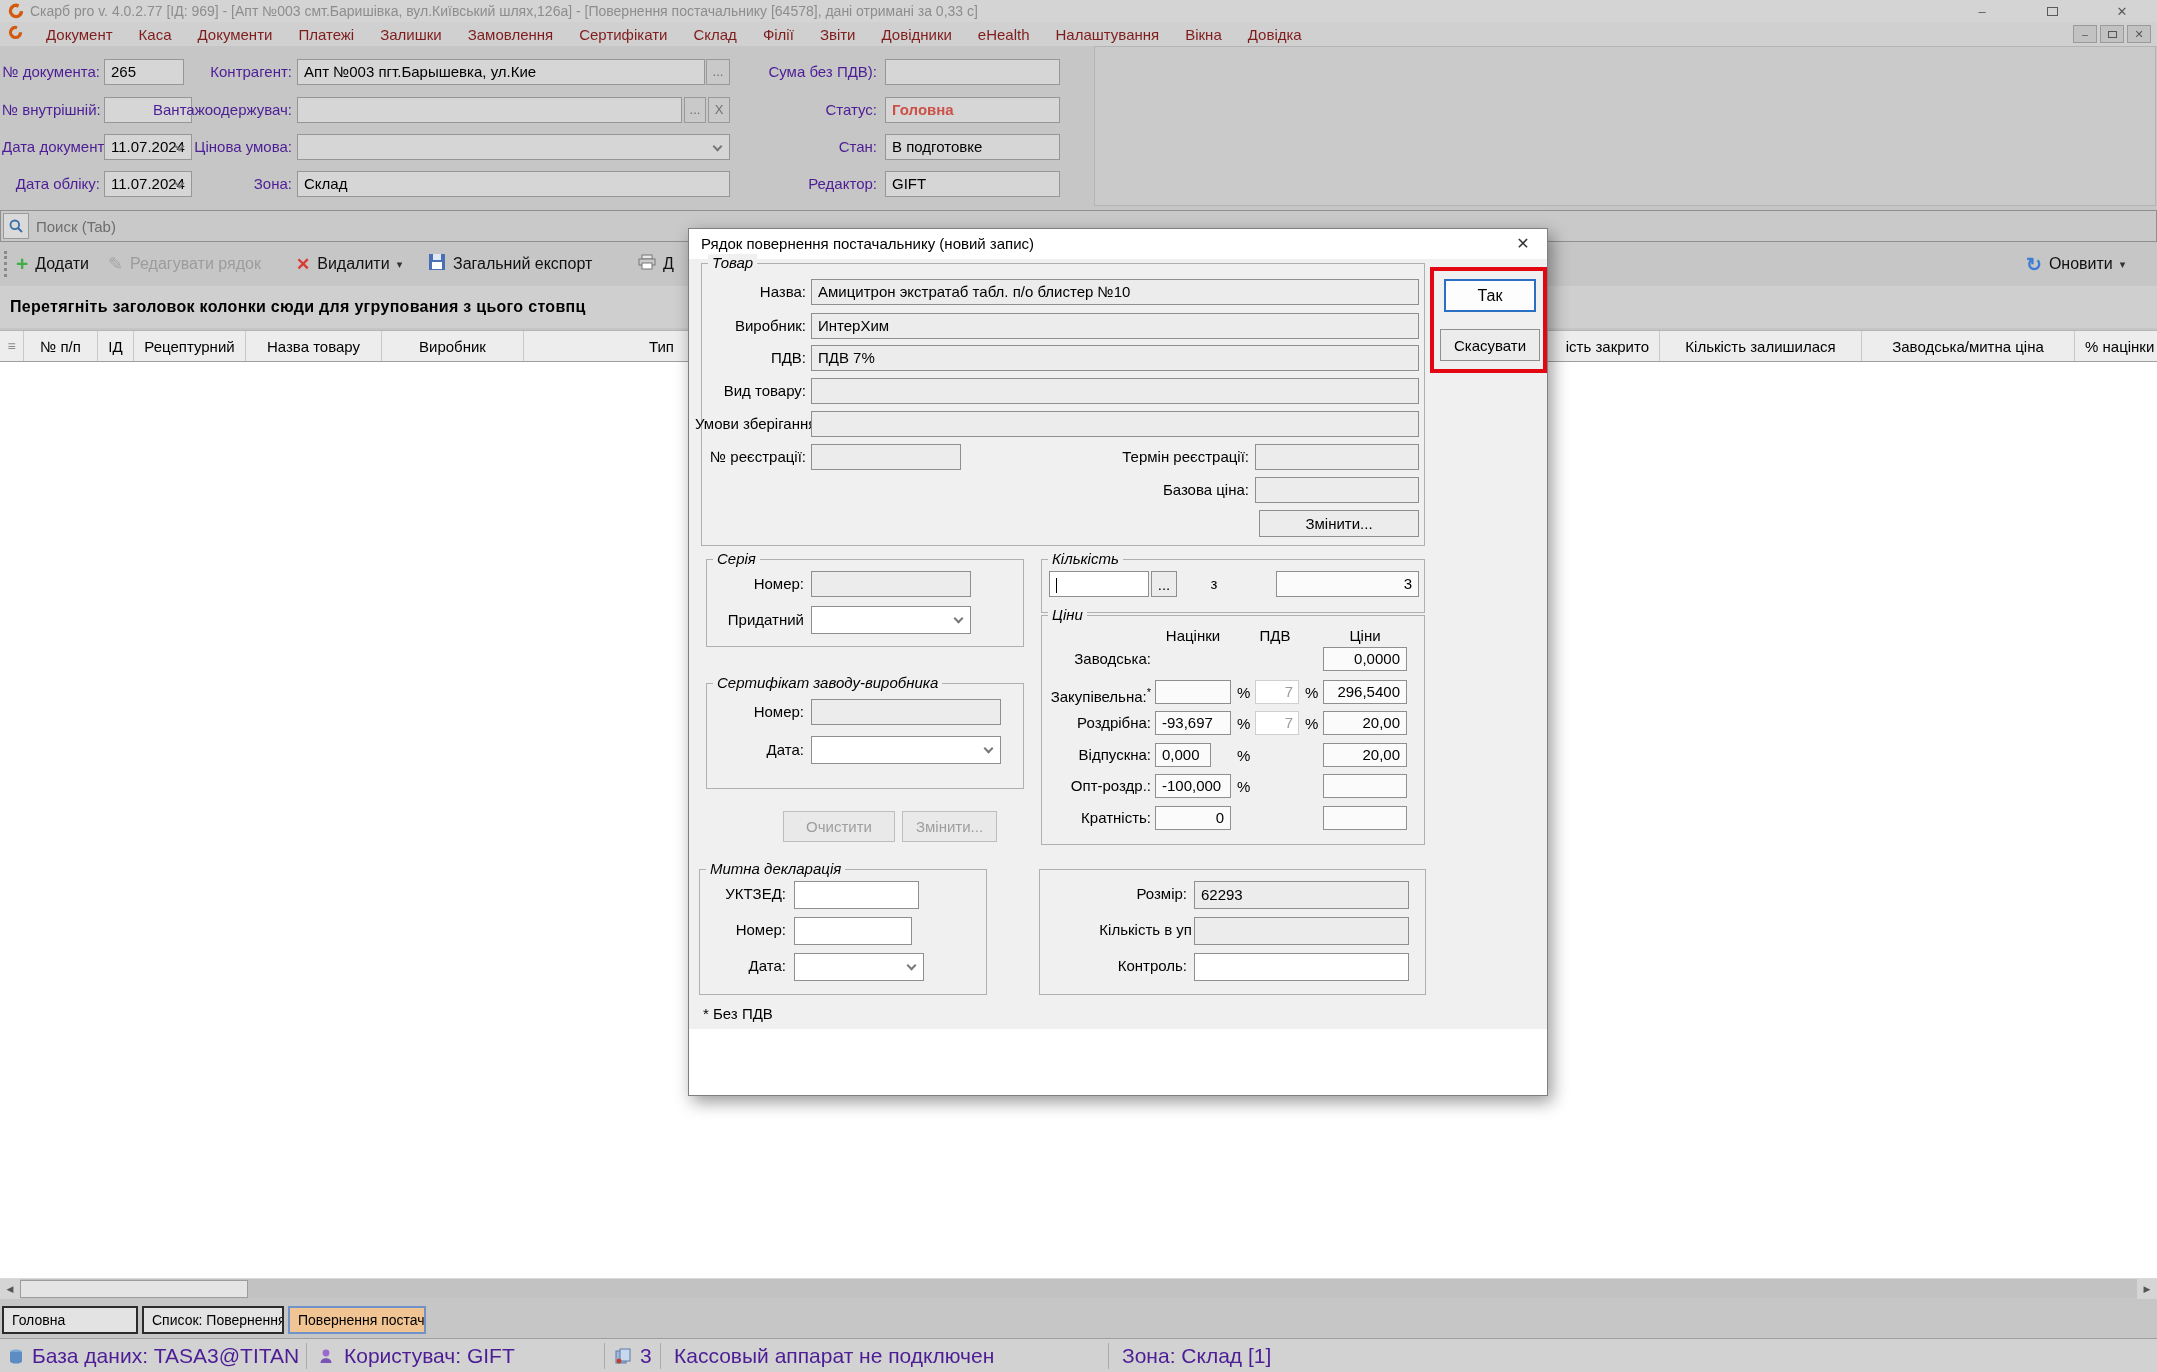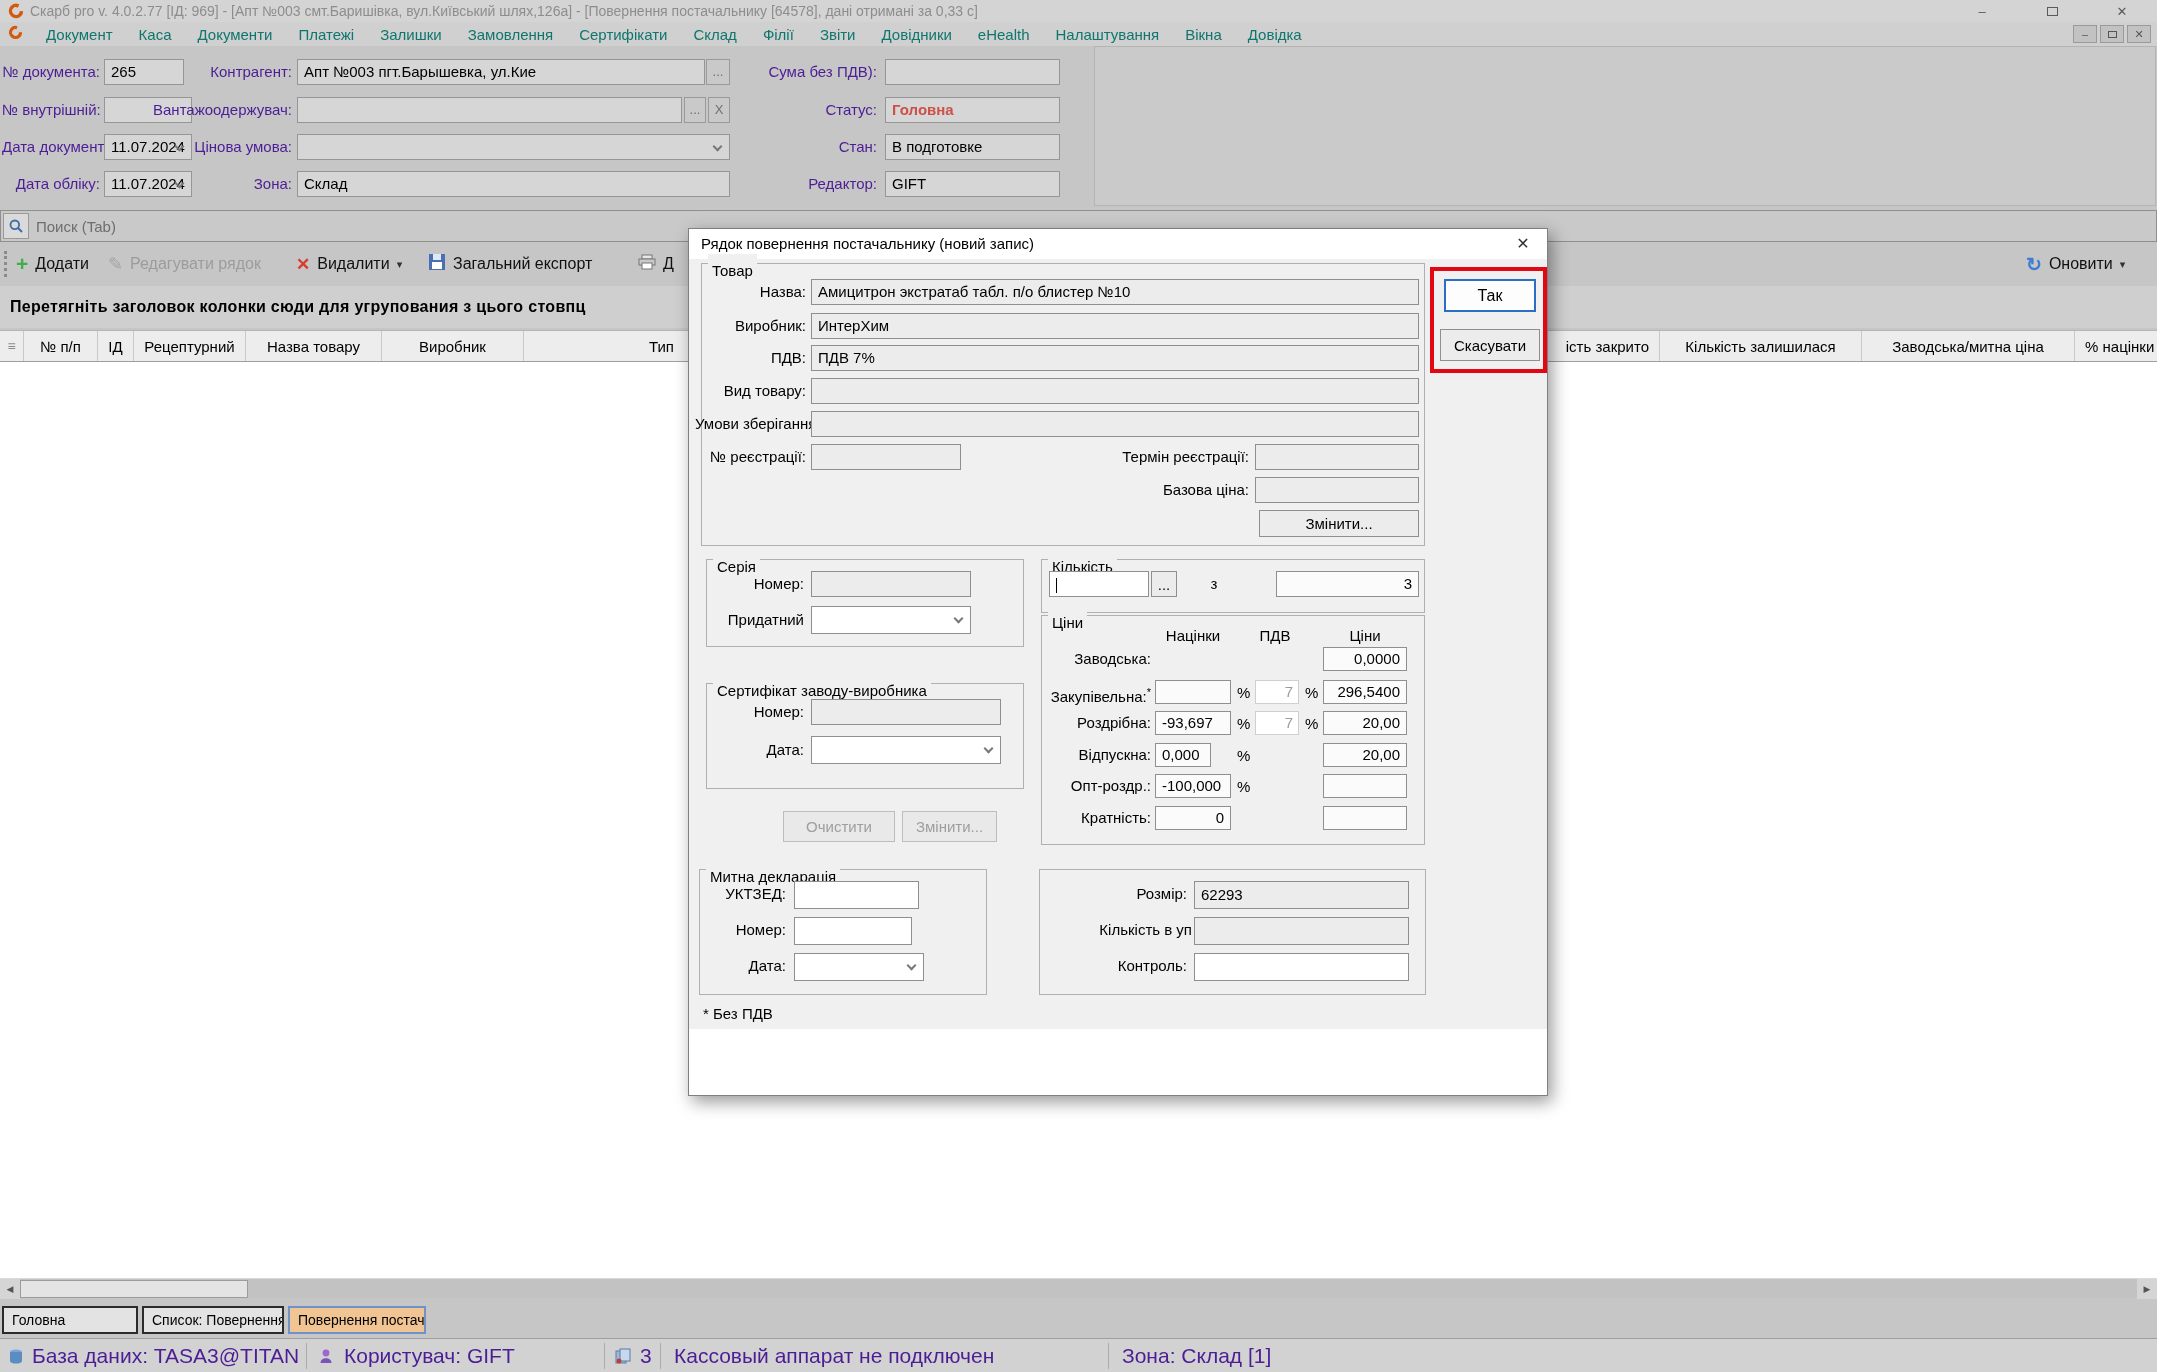--- a/index.html
+++ b/index.html
@@ -10,21 +10,21 @@
   .titlebar { position:absolute; left:0; top:0; width:2157px; height:22px; background:#d4d4d4; }
   .title-text { position:absolute; left:30px; top:0; line-height:22px; font-size:14px; color:#8d8d8d; white-space:nowrap; }
   .logo { position:absolute; left:8px; top:3px; }
   .win-controls { position:absolute; right:0; top:0; height:22px; display:flex; }
   .wc { width:70px; height:22px; display:flex; align-items:center; justify-content:center; color:#5a5a5a; font-size:13px; }
   .restore-glyph { width:11px; height:9px; border:1px solid #5a5a5a; }
 
   
   .menubar { position:absolute; left:0; top:22px; width:2157px; height:24px; background:#d0d0d0; display:flex; align-items:center; }
   .menubar .logo2 { margin:0 10px 0 8px; }
-  .menu-item { padding:0 13px; font-size:15px; color:#0f766e; white-space:nowrap; }
+  .menu-item { padding:0 13px; font-size:15px; color:#7f1d1d; white-space:nowrap; }
   .mdi-controls { position:absolute; right:6px; top:3px; display:flex; gap:3px; }
   .mdi-btn { width:24px; height:18px; background:#c2c2c2; border:1px solid #9a9a9a; color:#555; font-size:11px; display:flex; align-items:center; justify-content:center; }
   .mdi-restore { width:9px; height:7px; border:1px solid #555; }
 
   
   .lbl { position:absolute; height:26px; line-height:26px; font-size:15px; color:#4c1d95; text-align:right; white-space:nowrap; }
   .fld { position:absolute; height:26px; background:#d6d6d6; border:1px solid #969696; font-size:15px; line-height:24px; padding:0 6px; white-space:nowrap; overflow:hidden; color:#000; }
   .chev { position:absolute; right:8px; top:8px; width:7px; height:7px; border-right:2px solid #787878; border-bottom:2px solid #787878; transform:rotate(45deg); }
   .mini-btn { position:absolute; height:26px; background:#c9c9c9; border:1px solid #9a9a9a; color:#707070; font-size:13px; text-align:center; line-height:24px; }
   .status-red { color:#cc5148; font-weight:bold; }
@@ -69,21 +69,21 @@
   .ssep { position:absolute; top:4px; width:1px; height:26px; background:#ababab; }
 
   
   .dialog { position:absolute; left:688px; top:228px; width:860px; height:868px; background:#f0f0f0; border:1px solid #7f7f7f; box-shadow:4px 6px 16px rgba(0,0,0,.4); }
   .dialog-titlebar { position:absolute; left:0; top:0; width:100%; height:30px; background:#ffffff; }
   .dialog-title { font-size:15px; line-height:30px; margin-left:12px; color:#000; white-space:nowrap; }
   .dialog-close { position:absolute; right:4px; top:0; width:40px; height:30px; line-height:30px; text-align:center; font-size:16px; color:#333; }
   .dialog-bottom-white { position:absolute; left:0; top:800px; width:100%; height:66px; background:#ffffff; }
 
   .grp { position:absolute; border:1px solid #b0b0b0; }
-  .gt { position:absolute; top:-10px; left:6px; padding:8px 4px; background:#f0f0f0; font-size:15px; white-space:nowrap; }
+  .gt { position:absolute; top:-10px; left:6px; padding:0 4px; background:#f0f0f0; font-size:15px; white-space:nowrap;font-style:italic; }
   .dlbl { position:absolute; font-size:15px; height:26px; line-height:26px; color:#000; text-align:right; white-space:nowrap; }
   .dfld { position:absolute; height:26px; border:1px solid #8f8f8f; background:#ececec; font-size:15px; line-height:24px; padding:0 6px; white-space:nowrap; overflow:hidden; color:#000; }
   .dfld.white { background:#ffffff; }
   .dfld.num { text-align:right; background:#fbfbfb; }
   .vatfld { position:absolute; height:24px; border:1px solid #cfcfcf; background:#fff; color:#9b9b9b; font-size:15px; line-height:22px; text-align:right; padding:0 5px; }
   .pct { position:absolute; font-size:15px; height:24px; line-height:26px; }
   .dbtn { position:absolute; background:#ececec; border:1px solid #8f8f8f; font-size:15px; color:#000; display:flex; align-items:center; justify-content:center; white-space:nowrap; }
   .dbtn.primary { background:#fdfdfd; border:2px solid #2a6fc4; font-size:16px; }
   .dbtn.disabled { color:#9e9e9e; background:#e9e9e9; border-color:#bdbdbd; }
   .red-annotation { position:absolute; left:741px; top:38px; width:117px; height:106px; border:4px solid #e30613; }

